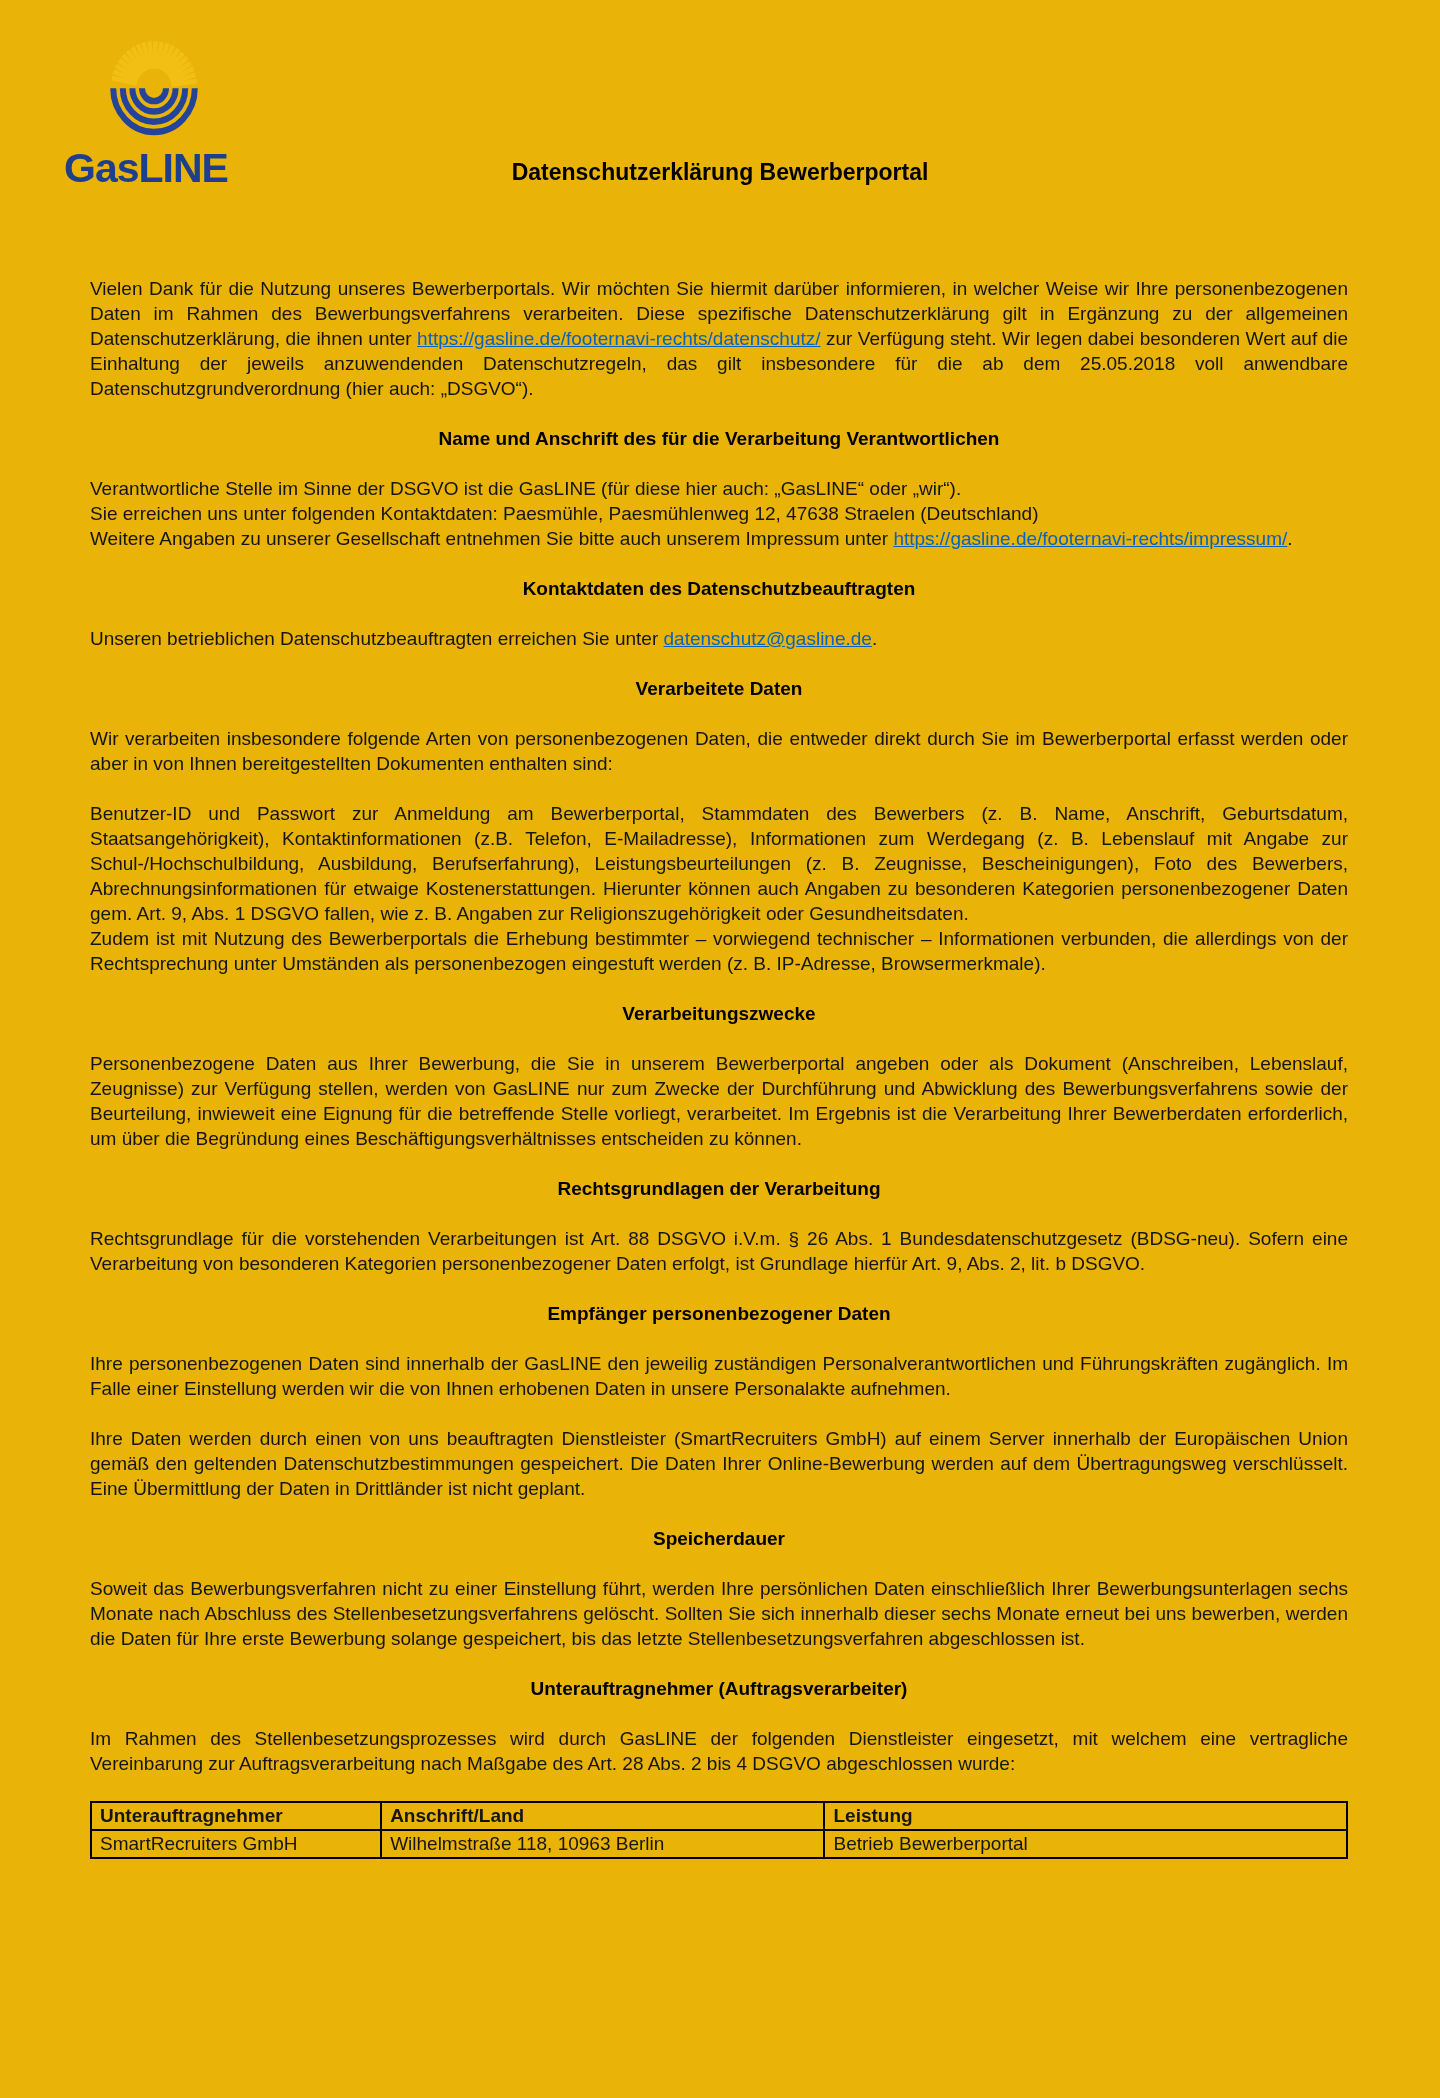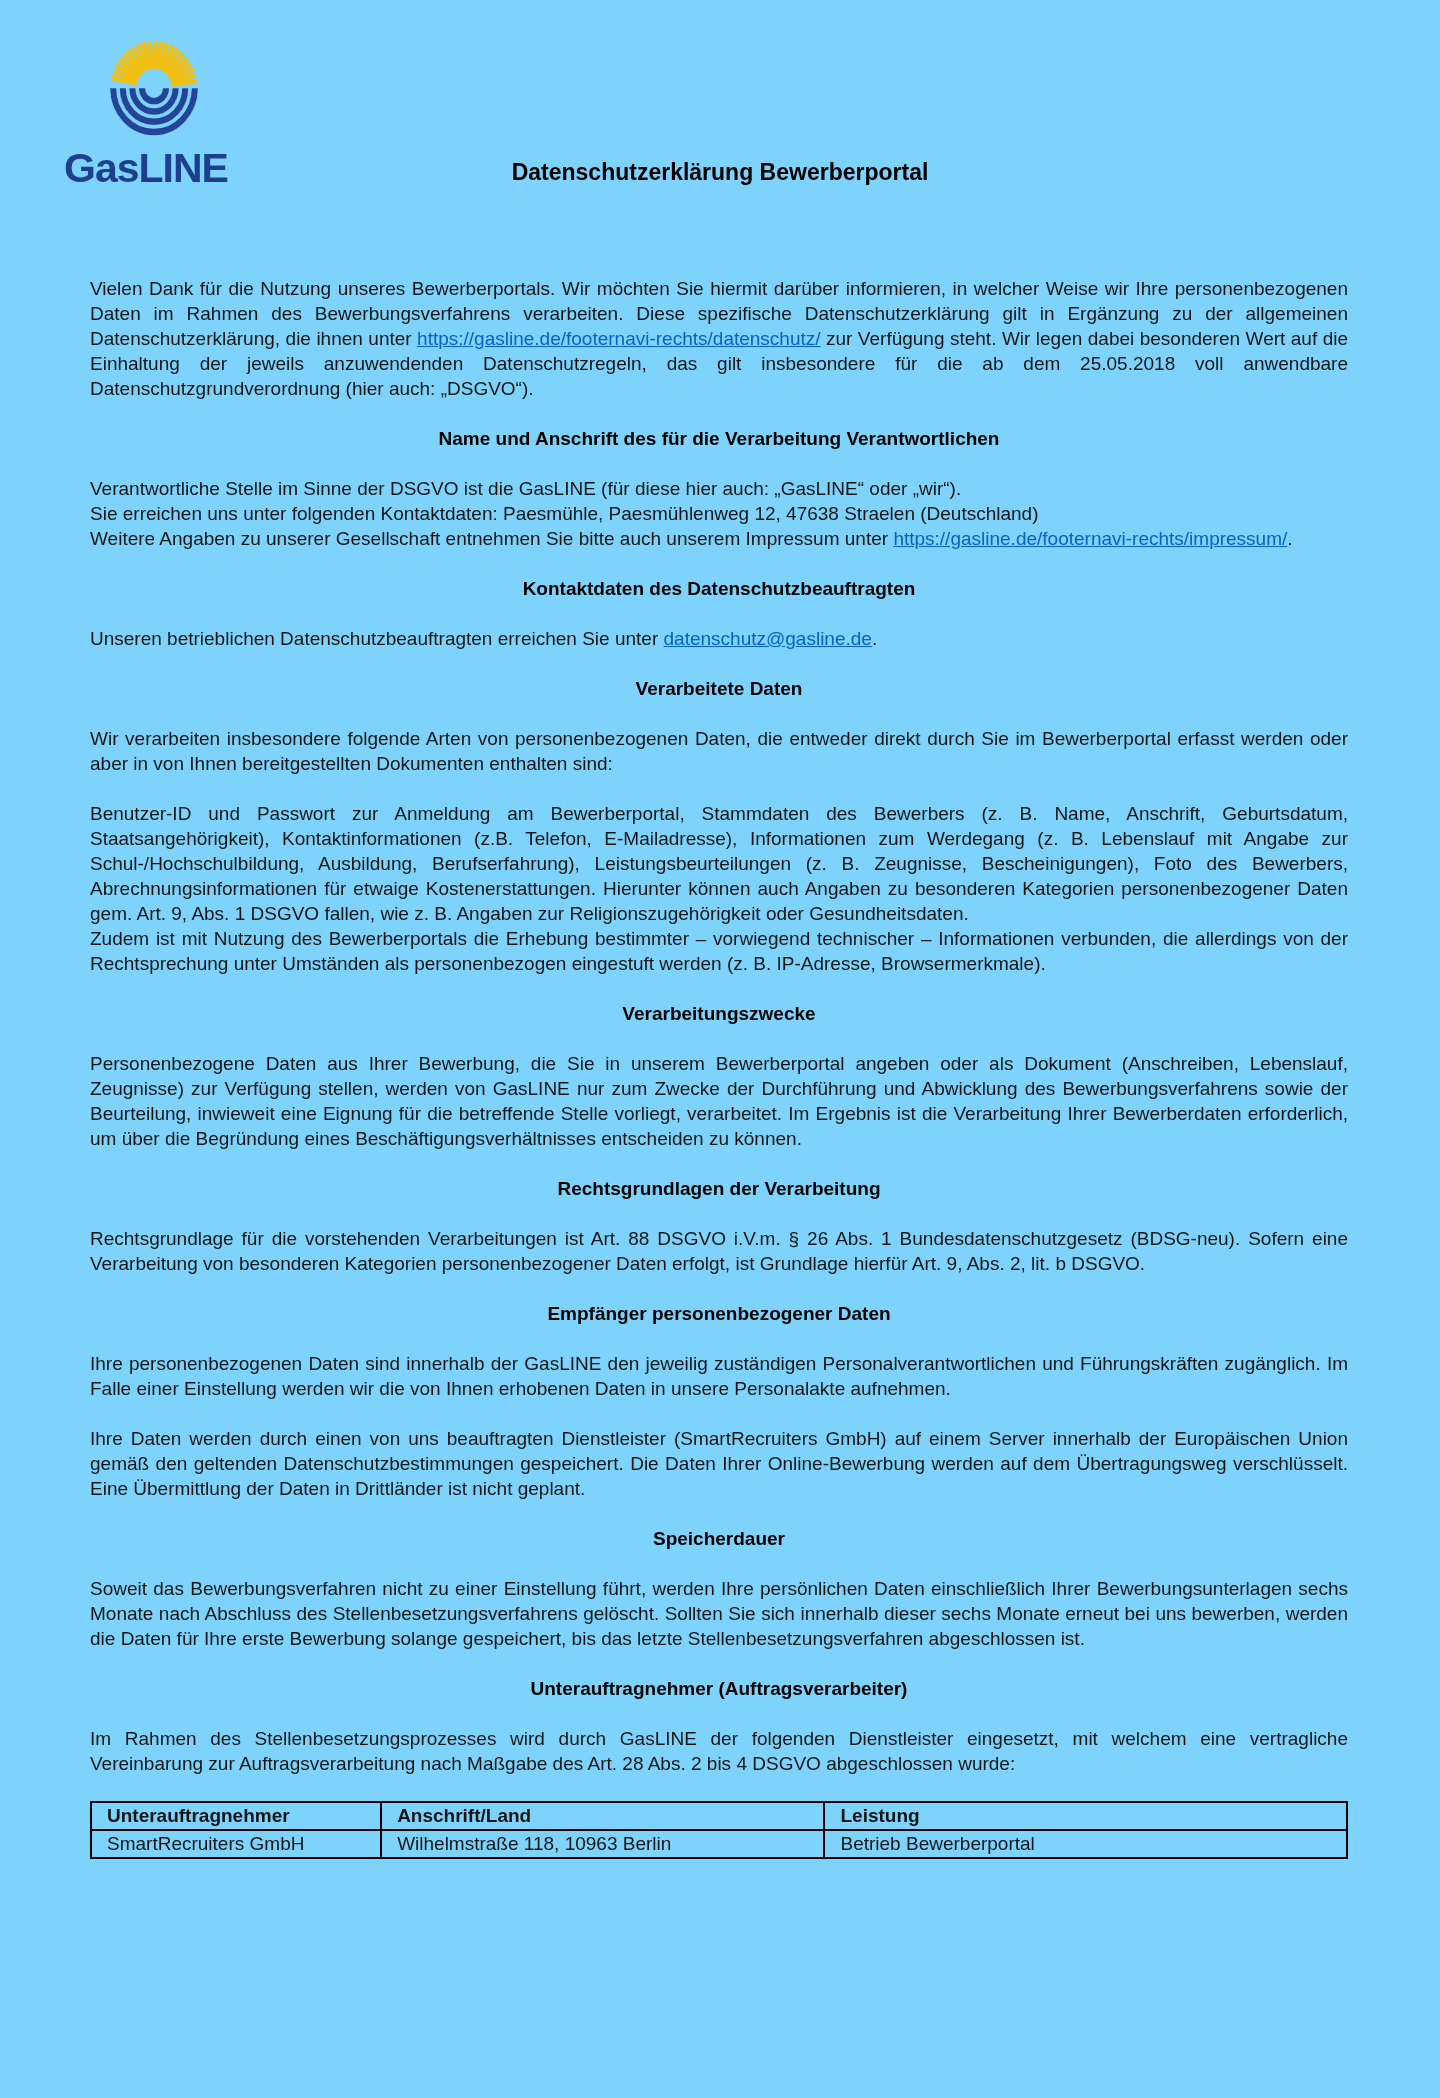--- a/index.html
+++ b/index.html
@@ -1,19 +1,19 @@
 <!DOCTYPE html>
 <html lang="de"><head>
 <meta charset="utf-8">
 <style>
   html, body { margin: 0; padding: 0; background: #ffffff; }
   body { width: 1440px; height: 2098px; overflow: hidden;
          font-family: "Liberation Sans", sans-serif; color: #101010; }
 
-  .page { position: relative; width: 1440px; height: 2098px; background: #7dd3fc; }
+  .page { position: relative; width: 1440px; height: 2098px; background: #eab308; }
 
   
   .logo { position: absolute; left: 64px; top: 36px; width: 180px; text-align: center; }
   .logo svg { display: block; margin: 0 auto; }
   .wordmark { margin-top: 2px; font-size: 41px; font-weight: bold; letter-spacing: -1px;
               color: #1e3e8e; line-height: 44px; text-align: left; }
 
   
   .doc-title { position: absolute; top: 143px; left: 0; width: 100%;
                text-align: center; font-size: 23px; font-weight: bold; color: #000; margin-top: 16px; }
@@ -22,21 +22,21 @@
   .content { position: absolute; top: 270px; left: 90px; width: 1258px;
              font-size: 19px; line-height: 25px; text-align: justify; color: #151515; }
   .content p  { margin: 6px 0 25px 0; }
   .content h2 { margin: 0 0 25px 0; font-size: 19px; line-height: 25px;
                 font-weight: bold; color: #000; text-align: center; }
   .lnk { color: #0563C1; text-decoration: underline; }
 
   
   table.sub { border-collapse: collapse; width: 100%; margin-top: 0;
               font-size: 19px; line-height: 22px; }
-  table.sub th, table.sub td { border: 2px solid #000; padding: 1px 15px;
+  table.sub th, table.sub td { border: 2px solid #000; padding: 1px 8px;
               text-align: left; vertical-align: middle; height: 24px; }
   table.sub td { border-width: 1px 2px 2px 2px; font-weight: normal; }
   table.sub th { font-weight: bold; }
   .col1 { width: 23.1%; } .col2 { width: 35.3%; } .col3 { width: 41.6%; }
 </style>
 </head>
 <body>
 
 <div class="page">
 

